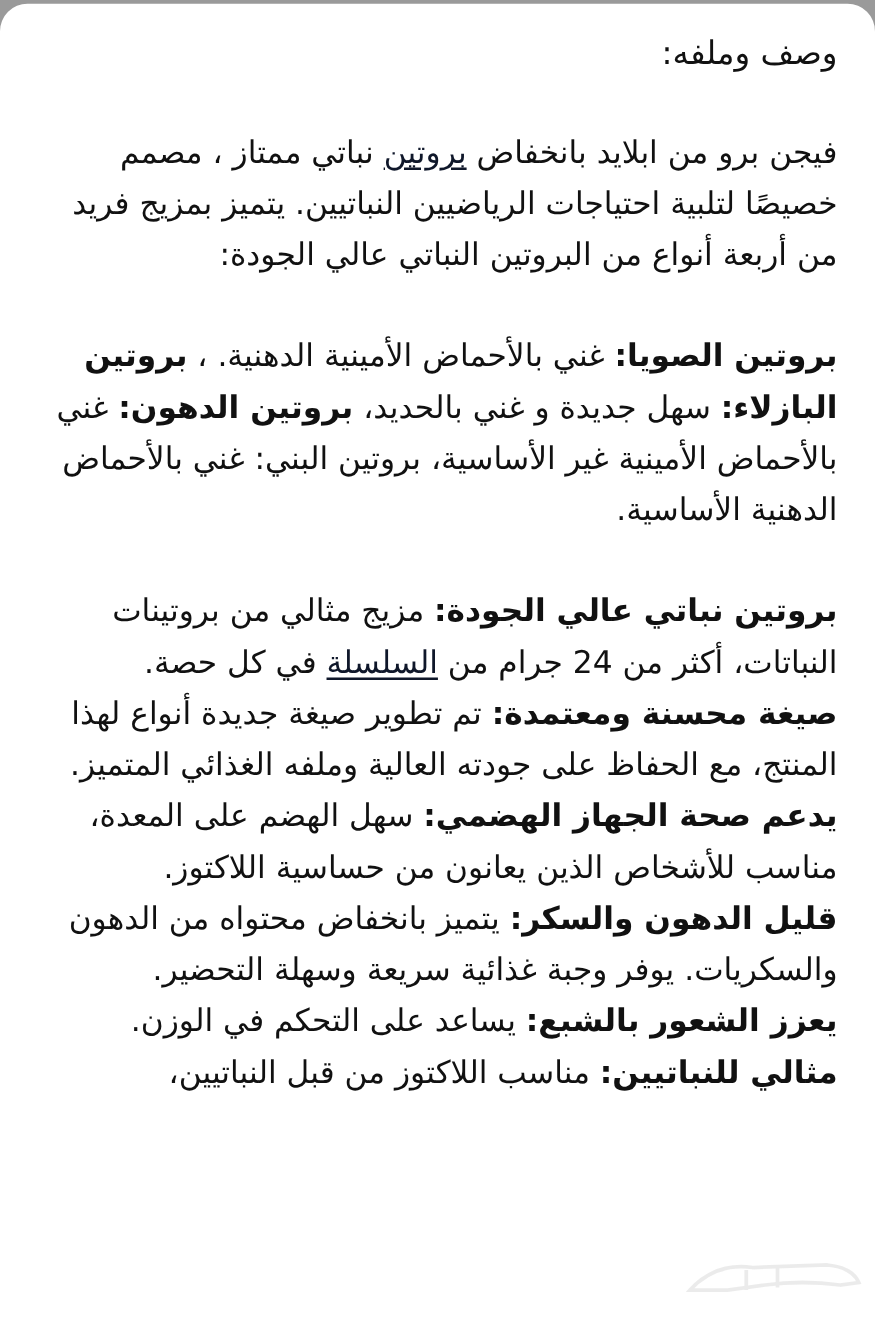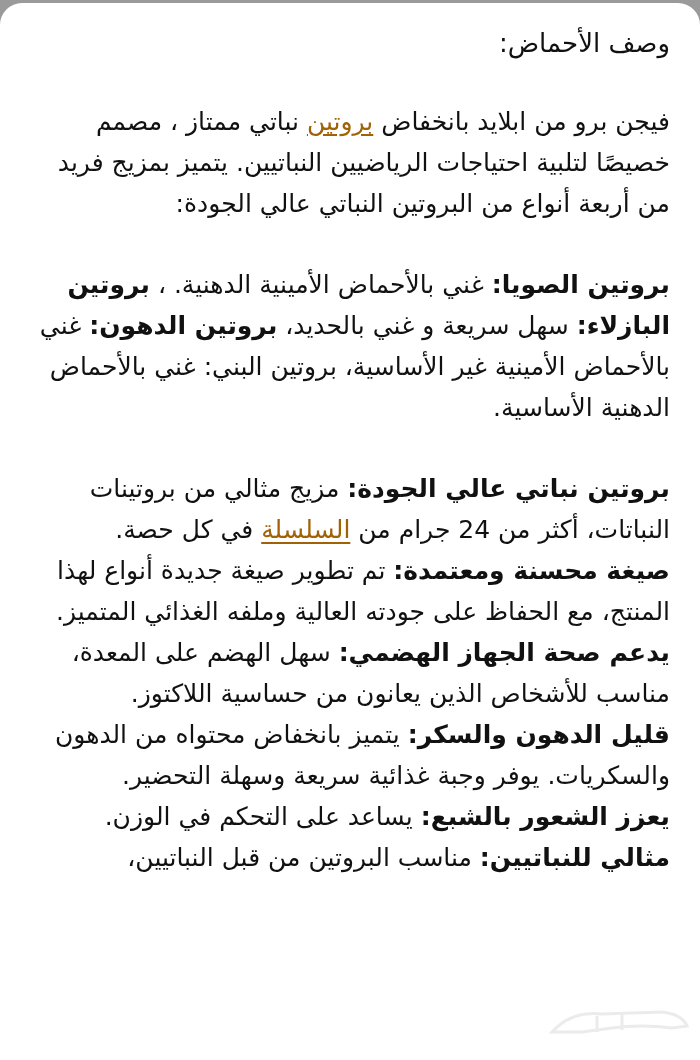--- a/index.html
+++ b/index.html
@@ -36,58 +36,58 @@
       line-height: 40px;
       font-weight: normal;
     }
     .para {
       margin: 0;
     }
     .gap-lg { margin-top: 38px; }
     .gap-md { margin-top: 40px; }
     .b { font-weight: bold; }
     .link {
-      color: #a16207;
+      color: #0f172a;
       text-decoration: underline;
       text-underline-offset: 4px;
     }
     .watermark {
       position: absolute;
       right: 8px;
       bottom: 18px;
       width: 150px;
       height: 40px;
       opacity: 0.35;
       pointer-events: none;
     }
   </style>
 </head>
 <body>
 
 <div class="card">
   <div class="content">
 
-    <h2 class="title">وصف الأحماض:</h2>
+    <h2 class="title">وصف وملفه:</h2>
 
     <p class="para gap-lg"><span>فيجن برو من ابلايد بانخفاض </span><a class="link">بروتين</a><span> نباتي ممتاز ، مصمم خصيصًا لتلبية احتياجات الرياضيين النباتيين. يتميز بمزيج فريد من أربعة أنواع من البروتين النباتي عالي الجودة:</span></p>
 
-    <p class="para gap-md"><span class="b">بروتين الصويا:</span><span> غني بالأحماض الأمينية الدهنية. ، </span><span class="b">بروتين البازلاء:</span><span> سهل سريعة و غني بالحديد، </span><span class="b">بروتين الدهون:</span><span> غني بالأحماض الأمينية غير الأساسية، بروتين البني: غني بالأحماض الدهنية الأساسية.</span></p>
+    <p class="para gap-md"><span class="b">بروتين الصويا:</span><span> غني بالأحماض الأمينية الدهنية. ، </span><span class="b">بروتين البازلاء:</span><span> سهل جديدة و غني بالحديد، </span><span class="b">بروتين الدهون:</span><span> غني بالأحماض الأمينية غير الأساسية، بروتين البني: غني بالأحماض الدهنية الأساسية.</span></p>
 
     <p class="para gap-md"><span class="b">بروتين نباتي عالي الجودة:</span><span> مزيج مثالي من بروتينات النباتات، أكثر من 24 جرام من </span><a class="link">السلسلة</a><span> في كل حصة.</span></p>
 
 
     <p class="para"><span class="b">صيغة محسنة ومعتمدة:</span><span> تم تطوير صيغة جديدة أنواع لهذا المنتج، مع الحفاظ على جودته العالية وملفه الغذائي المتميز.</span></p>
 
     <p class="para"><span class="b">يدعم صحة الجهاز الهضمي:</span><span> سهل الهضم على المعدة، مناسب للأشخاص الذين يعانون من حساسية اللاكتوز.</span></p>
 
     <p class="para"><span class="b">قليل الدهون والسكر:</span><span> يتميز بانخفاض محتواه من الدهون والسكريات. يوفر وجبة غذائية سريعة وسهلة التحضير.</span></p>
 
     <p class="para"><span class="b">يعزز الشعور بالشبع:</span><span> يساعد على التحكم في الوزن.</span></p>
 
-    <p class="para"><span class="b">مثالي للنباتيين:</span><span> مناسب البروتين من قبل النباتيين،</span></p>
+    <p class="para"><span class="b">مثالي للنباتيين:</span><span> مناسب اللاكتوز من قبل النباتيين،</span></p>
 
   </div>
 
   <svg class="watermark" viewBox="0 0 150 40">
     <path d="M10 30 Q30 8 60 12 L120 10 Q140 12 145 24 L130 26 Q100 22 70 26 L40 30 Z" fill="none" stroke="#c8c8c8" stroke-width="3"></path>
     <path d="M55 14 L55 30 M80 12 L80 28" stroke="#c8c8c8" stroke-width="3"></path>
   </svg>
 </div>
 
 </body></html>

